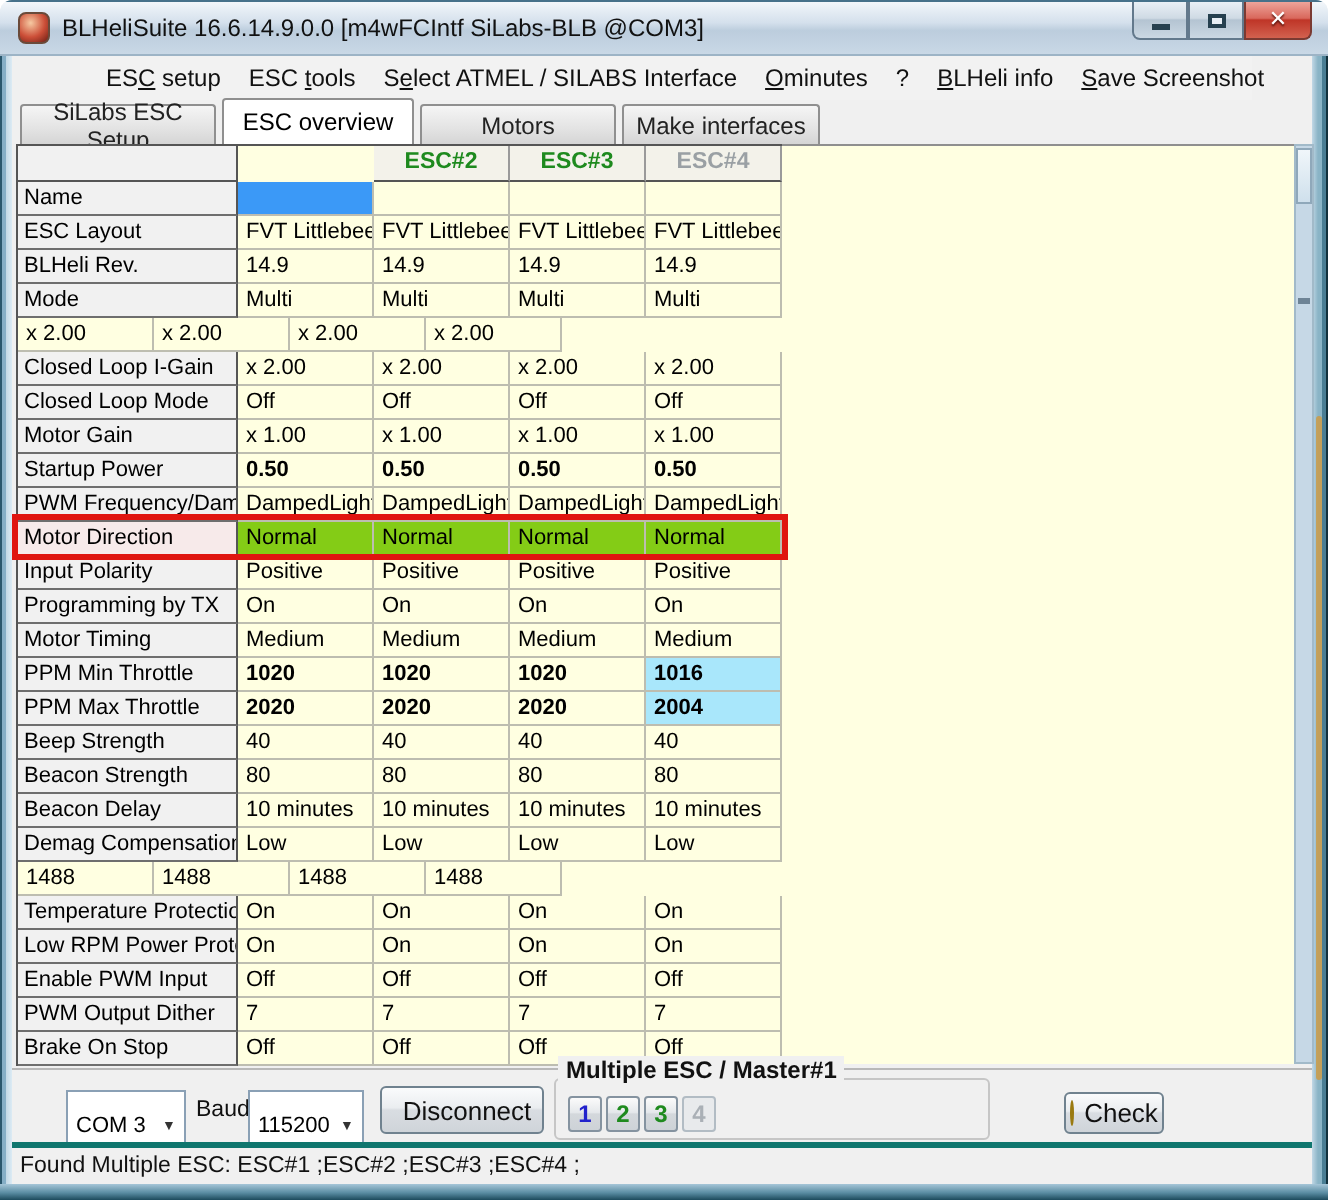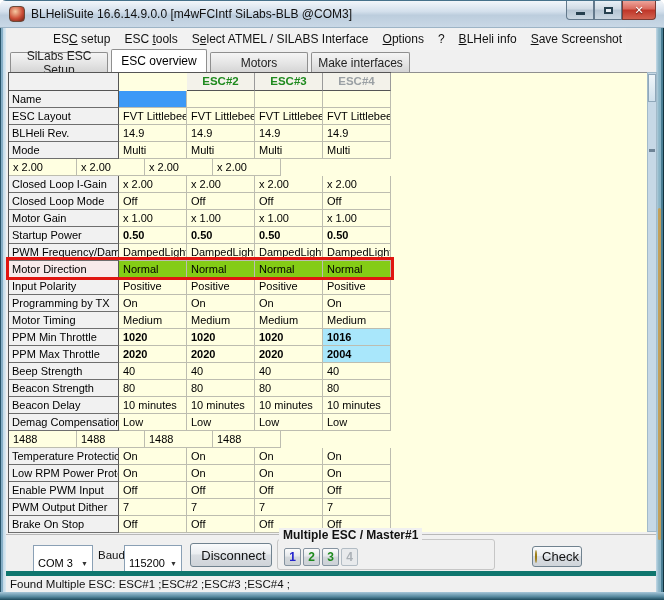--- a/index.html
+++ b/index.html
@@ -88,21 +88,21 @@
   .group-title{position:absolute;left:273px;top:500px;font-size:12px;font-weight:bold;color:#111;background:#f0f0f0;padding:0 4px;z-index:2;}
   .escbtns{position:absolute;left:278px;top:520px;display:flex;gap:2px;}
   .escbtn{width:17px;height:18px;border:1px solid #8593a0;border-radius:2px;font-size:12px;font-weight:bold;
     font-family:"Liberation Sans",sans-serif;padding:0;line-height:1;
     background:linear-gradient(#fbfbfb,#e5e8eb 45%,#d4d8dc 50%,#cdd2d7);}
   .escbtn.disabled{color:#aab0b6 !important;border-color:#b2bcc4;background:#e8eaec;}
   .check-icon{width:13px;height:13px;border-radius:50%;border:1px solid #9a7a10;
     background:radial-gradient(circle at 35% 30%,#fff2a0,#f2c418 60%,#c89410);}
   .disc-icon{width:14px;height:14px;}
   
-  .statusbar{position:absolute;left:0;top:543px;width:650px;height:21px;border-top:5px solid #0f766e;
+  .statusbar{position:absolute;left:0;top:543px;width:650px;height:21px;border-top:3px solid #0f766e;
     background:#f0f0f0;display:flex;align-items:center;padding-left:4px;font-size:11.5px;color:#111;}
 </style>
 </head>
 <body>
 
 <div class="window">
 
   <div class="titlebar">
     <span class="app-icon"></span>
     <span class="title-text">BLHeliSuite 16.6.14.9.0.0  [m4wFCIntf SiLabs-BLB @COM3]</span>
@@ -123,21 +123,21 @@
   <div class="frame-right"></div>
   <div class="frame-gold"></div>
   <div class="frame-bottom"></div>
 
   <div class="content">
 
     <div class="menubar">
         <span class="menu-item"><span class="m-pre">ES</span><span class="m-key">C</span><span class="m-post"> setup</span></span>
         <span class="menu-item"><span class="m-pre">ESC </span><span class="m-key">t</span><span class="m-post">ools</span></span>
         <span class="menu-item"><span class="m-pre">S</span><span class="m-key">e</span><span class="m-post">lect ATMEL / SILABS Interface</span></span>
-        <span class="menu-item"><span class="m-pre"></span><span class="m-key">O</span><span class="m-post">ptions</span></span>
+        <span class="menu-item"><span class="m-pre"></span><span class="m-key">O</span><span class="m-post">minutes</span></span>
         <span class="menu-item"><span class="m-pre">?</span><span class="m-key"></span><span class="m-post"></span></span>
         <span class="menu-item"><span class="m-pre"></span><span class="m-key">B</span><span class="m-post">LHeli info</span></span>
         <span class="menu-item"><span class="m-pre"></span><span class="m-key">S</span><span class="m-post">ave Screenshot</span></span>
       </div>
 
     <div class="tabstrip">
         <div class="tab" style="width: 98px;">
           <span class="tab-label">SiLabs ESC Setup</span>
         </div>
         <div class="tab active" style="width: 96px;">

